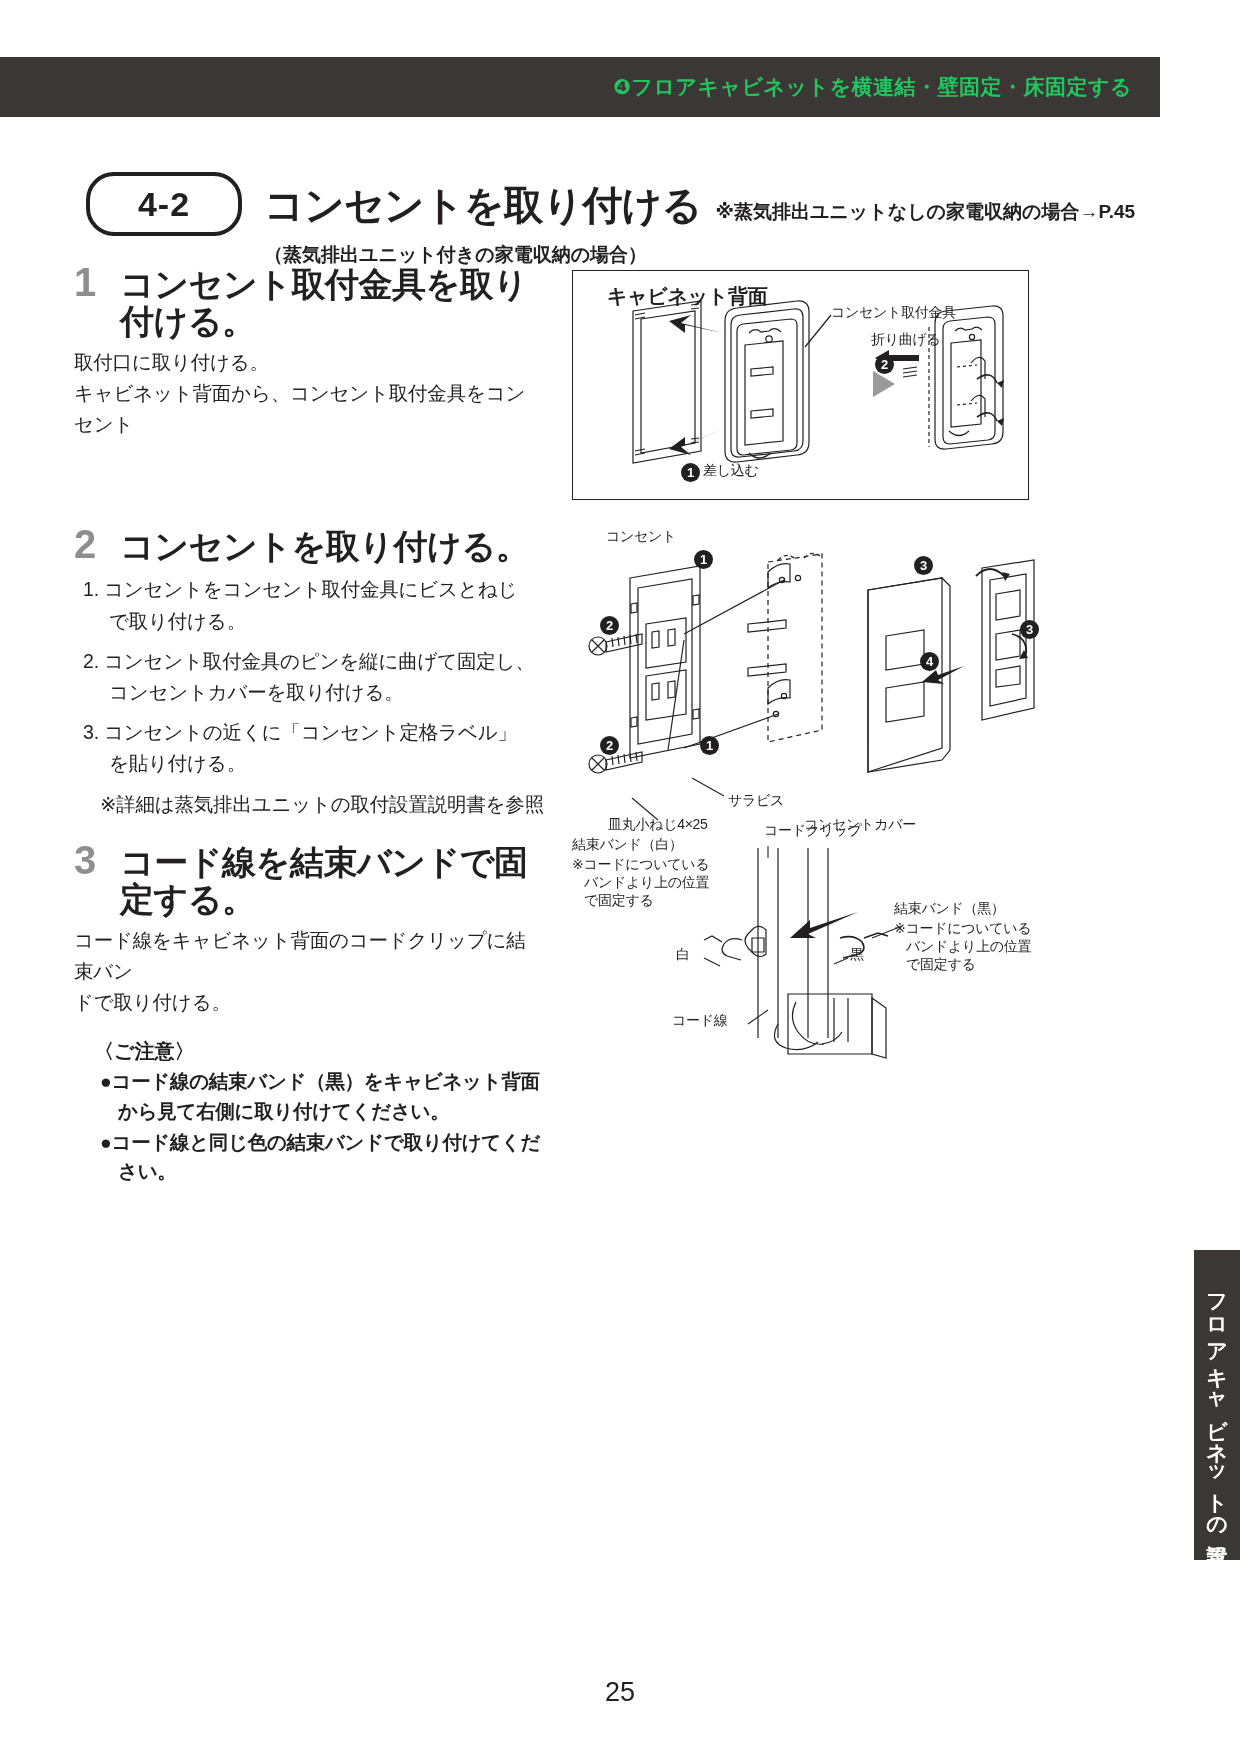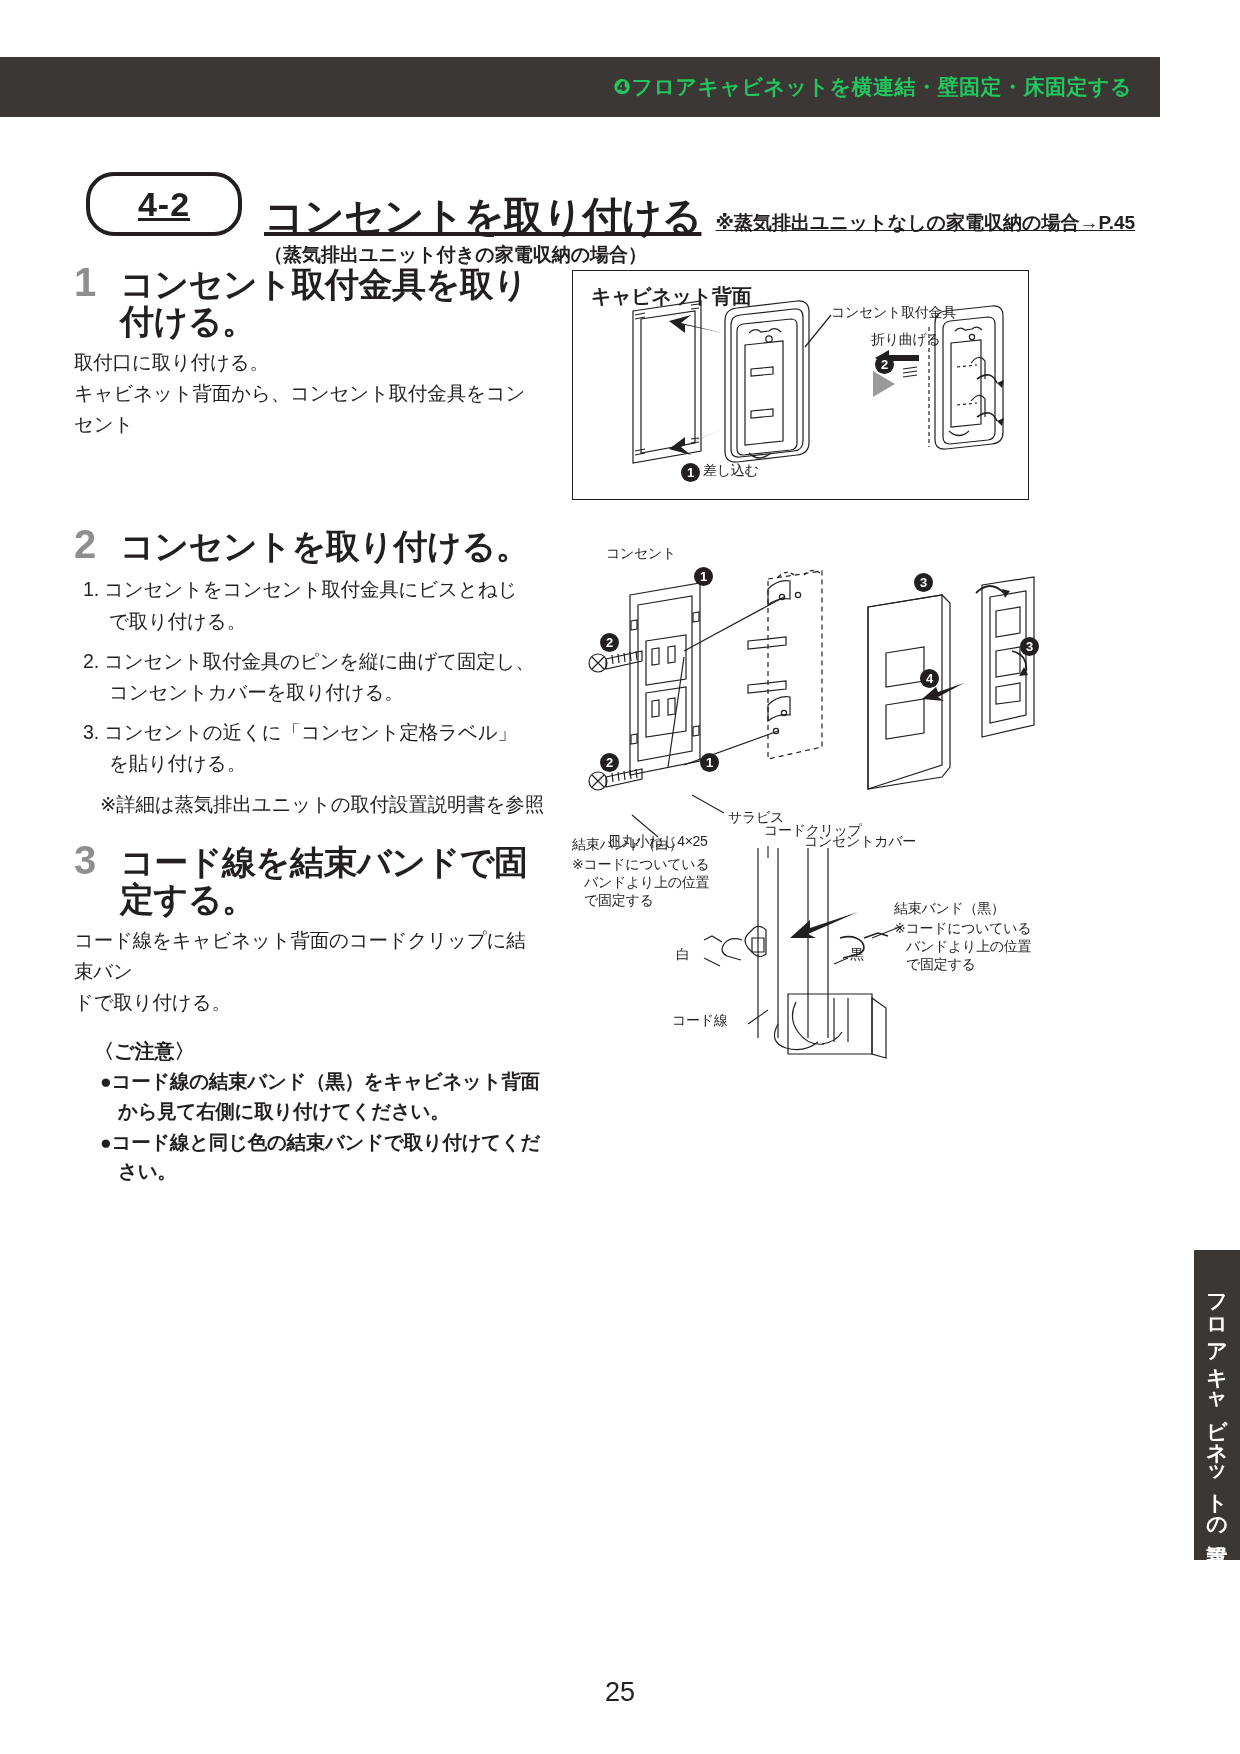--- a/index.html
+++ b/index.html
@@ -16,21 +16,21 @@
     position:absolute;left:0;top:57px;width:1160px;height:60px;
     background:#3a3734;
     display:flex;align-items:center;justify-content:flex-end;
   }
   .header-title{
     color:#22c55e;font-size:21px;font-weight:bold;letter-spacing:.5px;
     padding-right:28px;white-space:nowrap;
   }
   
   .sec-wrap{position:absolute;left:86px;top:170px;width:1060px;}
-  .sec-row{display:flex;align-items:flex-end;text-decoration:underline;}
+  .sec-row{display:flex;align-items:center;}
   .sec-badge{
     width:148px;height:56px;border:4px solid #231f20;border-radius:28px;
     display:flex;align-items:center;justify-content:center;
     font-size:34px;font-weight:bold;letter-spacing:1px;flex:0 0 auto;
     margin-top:2px;
   }
   .sec-title{
     font-size:40px;font-weight:bold;letter-spacing:-1px;
     margin-left:22px;line-height:1;margin-top:3px;white-space:nowrap;
   }
@@ -120,21 +120,21 @@
     <div class="step-title">コンセント取付金具を取り付ける。</div>
   </div>
   <div class="body-txt">
     <p>取付口に取り付ける。</p>
     <p>キャビネット背面から、コンセント取付金具をコンセント</p>
   </div>
 </div>
 
 <div class="right-col" style="top:270px;">
   <div class="fig-box" style="width:455px;height:228px;">
-    <div class="fig-label bold" style="left:18px;top:12px;font-family:Liberation Mono, monospace;">キャビネット背面</div>
+    <div class="fig-label bold" style="left:34px;top:12px;font-family:Liberation Mono, monospace;">キャビネット背面</div>
 
     <svg width="455" height="228" viewBox="0 0 455 228">
       <g fill="none" stroke="#231f20" stroke-width="1.2">
 
         <path d="M60 40 L128 30 L128 180 L60 192 Z"></path>
         <path d="M68 48 L122 40 L122 172 L68 182 Z"></path>
 
         <path d="M62 44 l10 -2 M62 48 l10 -2"></path>
         <path d="M62 180 l10 -2 M62 184 l10 -2"></path>
         <path d="M118 34 l8 -1 M118 38 l8 -1"></path>
@@ -214,21 +214,21 @@
   <ol class="num-list">
     <li>1. コンセントをコンセント取付金具にビスとねじで取り付ける。</li>
     <li>2. コンセント取付金具のピンを縦に曲げて固定し、コンセントカバーを取り付ける。</li>
     <li>3. コンセントの近くに「コンセント定格ラベル」を貼り付ける。</li>
   </ol>
   <div class="sub-note">
     <span>※詳細は蒸気排出ユニットの取付設置説明書を参照</span>
   </div>
 </div>
 
-<div class="right-col" style="top:535px;">
+<div class="right-col" style="top:518px;">
   <div style="width:470px;height:270px;position:relative;">
     <svg width="470" height="270" viewBox="0 0 470 270">
       <g fill="none" stroke="#231f20" stroke-width="1.2">
 
         <path d="M58 60 L128 48 L128 226 L58 240 Z"></path>
         <path d="M66 70 L120 61 L120 216 L66 226 Z"></path>
 
         <path d="M74 106 l40 -6 l0 44 l-40 6 Z"></path>
         <path d="M74 158 l40 -6 l0 44 l-40 6 Z"></path>
 

